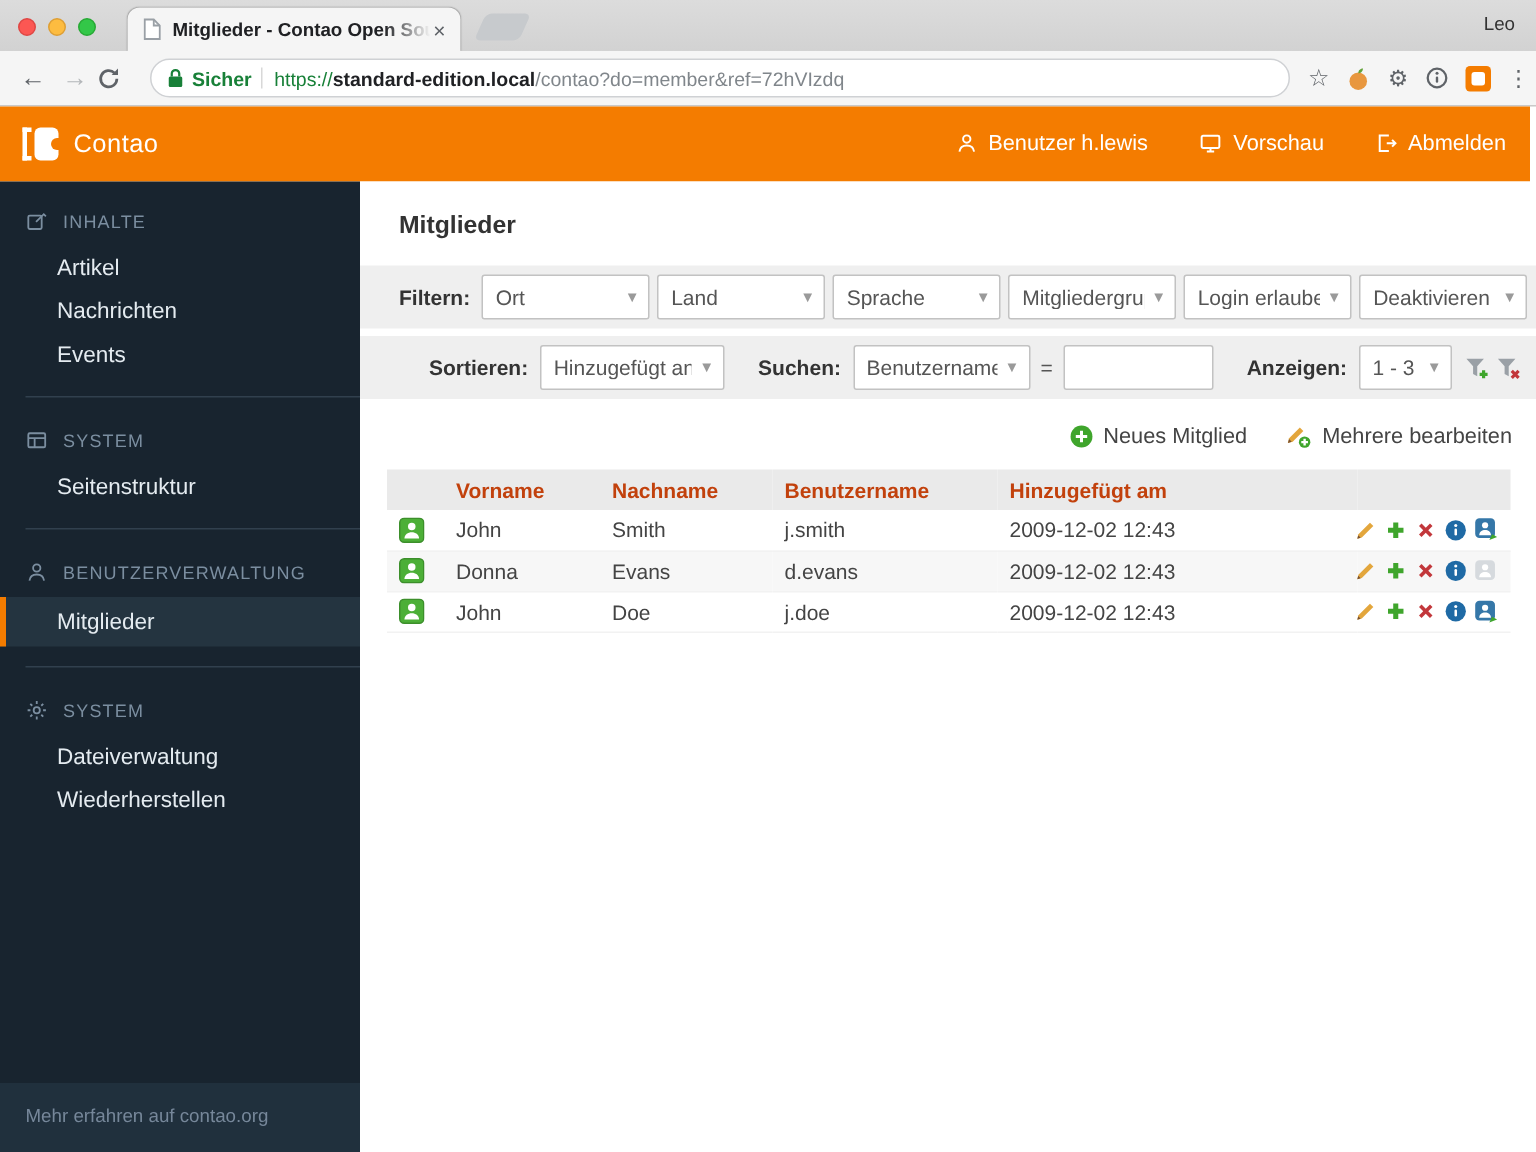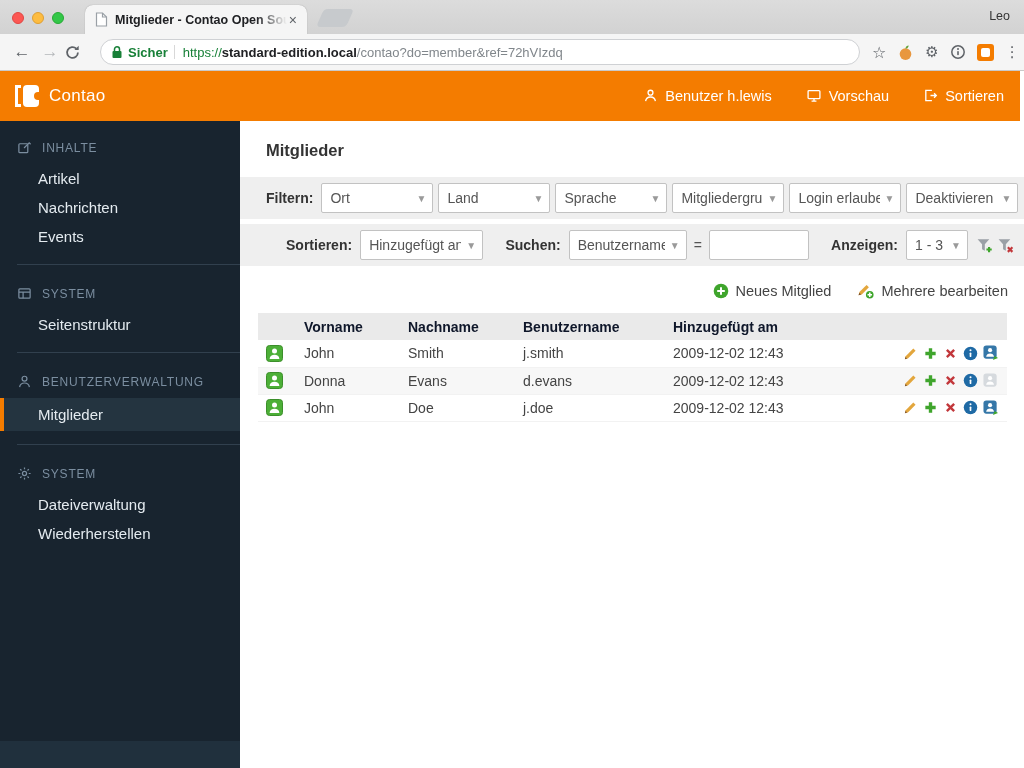--- a/index.html
+++ b/index.html
@@ -99,21 +99,21 @@
   .funnels { display:flex; gap:4px; margin-left:8px; }
   .icon-btn { cursor:pointer; display:inline-flex; }
 
   .actions-row { display:flex; justify-content:flex-end; align-items:center; gap:26px;
     padding:16px 16px 0 0; font-size:14.5px; color:#444; }
   .action-link { display:flex; align-items:center; gap:7px; cursor:pointer; }
 
   
   table.members { border-collapse:collapse; margin:14px 17px 0 18px; width:749px;
     font-size:14px; color:#444; table-layout:fixed; }
-  .members th { background:#eaeaea; font-weight:700; color:#0f172a; text-align:left;
+  .members th { background:#eaeaea; font-weight:700; color:#c2410c; text-align:left;
     padding:5px 8px; height:27px; }
   .members td { padding:4px 8px; height:27px; }
   .members tr.alt td { background:#f7f7f7; }
   .members tr td { border-bottom:1px solid #f2f2f2; }
   .col-icon { width:38px; } .col-first { width:104px; } .col-last { width:115px; }
   .col-user { width:150px; } .col-date { width:240px; } .col-actions { width:102px; }
   .row-actions { display:flex; justify-content:flex-end; align-items:center; gap:5px; }
   svg { display:block; }
 </style>
 </head>
@@ -211,21 +211,21 @@
       </span>
       <span>Vorschau</span>
     </span>
     <span class="hmenu-item">
       <span>
         <svg width="15" height="15" viewBox="0 0 16 16">
             <path d="M9.5 2.5H3v11h6.5" fill="none" stroke="#fff" stroke-width="1.4"></path>
             <path d="M8 8h6M11.8 5.6 14.2 8l-2.4 2.4" fill="none" stroke="#fff" stroke-width="1.4"></path>
           </svg>
       </span>
-      <span>Sortieren</span>
+      <span>Abmelden</span>
     </span>
   </div>
 </div>
 
 <div class="page-body">
 
   <div class="sidebar">
 
     <div class="sgroup-header">
       <span>
@@ -273,20 +273,21 @@
               <path d="M8 1.5v2M8 12.5v2M1.5 8h2M12.5 8h2M3.4 3.4l1.4 1.4M11.2 11.2l1.4 1.4M12.6 3.4l-1.4 1.4M4.8 11.2l-1.4 1.4"></path>
             </g>
           </svg>
       </span>
       <span>SYSTEM</span>
     </div>
     <div class="sitem"><span>Dateiverwaltung</span></div>
     <div class="sitem"><span>Wiederherstellen</span></div>
 
     <div class="sidebar-footer">
+      <div>Mehr erfahren auf contao.org</div>
     </div>
   </div>
 
   <div class="main">
     <div class="page-title">Mitglieder</div>
 
     <div class="bar bar1">
       <span class="bar-label">Filtern:</span>
       <div class="filter-selects">
         <div class="select">

